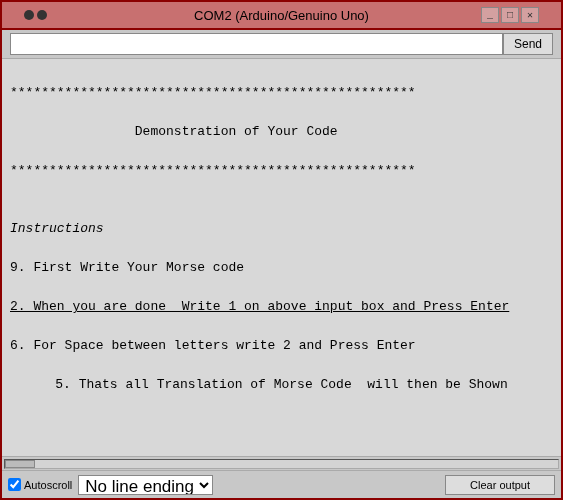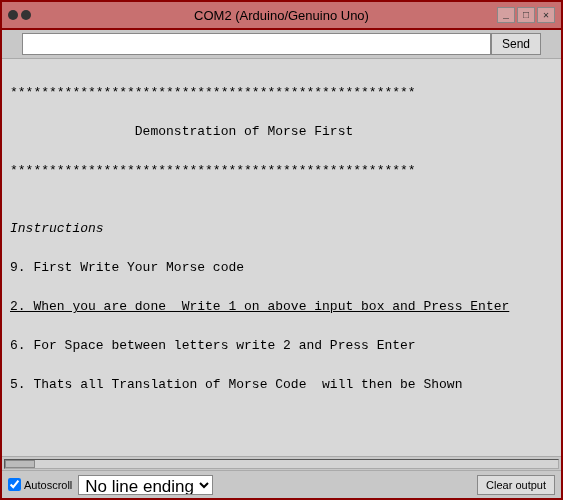--- a/index.html
+++ b/index.html
@@ -25,21 +25,21 @@
       border: 2px solid #8B0000;
       background: #c8c8c8;
     }
 
     .title-bar {
       background: #c87070;
       height: 28px;
       display: flex;
       align-items: center;
       justify-content: space-between;
-      padding: 0 6px;
+      padding: 0 22px;
       border-bottom: 2px solid #8B0000;
     }
 
     .title-bar-left {
       display: flex;
       align-items: center;
       gap: 4px;
     }
 
     .title-bar-dots {
@@ -78,21 +78,21 @@
       display: flex;
       align-items: center;
       justify-content: center;
       font-size: 10px;
       color: #333;
     }
 
     .toolbar {
       display: flex;
       align-items: center;
-      padding: 3px 20px;
+      padding: 3px 8px;
       background: #c8c8c8;
       border-bottom: 1px solid #aaa;
     }
 
     .toolbar-input {
       flex: 1;
       height: 22px;
       border: 1px solid #888;
       background: white;
       padding: 2px 4px;
@@ -172,21 +172,21 @@
       height: 20px;
       font-family: Arial, sans-serif;
       font-size: 17px;
       border: 1px solid #888;
       background: white;
       padding: 0 2px;
     }
 
     .clear-btn {
       height: 20px;
-      padding: 0 8px;
+      padding: 0 24px;
       background: #ddd;
       border: 1px solid #888;
       cursor: pointer;
       font-family: Arial, sans-serif;
       font-size: 11px;
       margin-left: auto;
     }
   </style>
 </head>
 <body>
@@ -209,28 +209,28 @@
   </div>
 
   <div class="toolbar">
     <input class="toolbar-input" type="text" style="">
     <button class="send-btn">Send</button>
   </div>
 
   <div class="main-content">
     <div class="content-text">
 <span style="display: block;">****************************************************</span>
-<span style="display: block;">                Demonstration of Morse First</span>
+<span style="display: block;">                Demonstration of Your Code</span>
 <span style="display: block;">****************************************************</span>
 
 <span style="display: block; font-style: italic;">Instructions</span>
 <span style="display: block;">9. First Write Your Morse code</span>
 <span style="display: block; text-decoration: underline;">2. When you are done  Write 1 on above input box and Press Enter</span>
 <span style="display: block;">6. For Space between letters write 2 and Press Enter</span>
-<span style="display: block;">5. Thats all Translation of Morse Code  will then be Shown</span>
+<span style="display: block; text-align: center;">5. Thats all Translation of Morse Code  will then be Shown</span>
 
 
 
 
 
 
 
 
     </div>
   </div>

